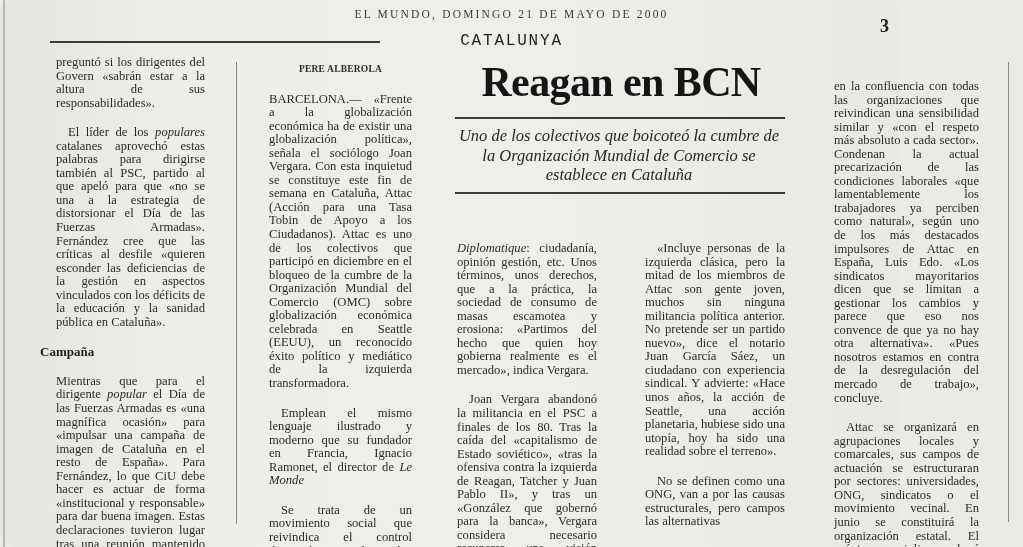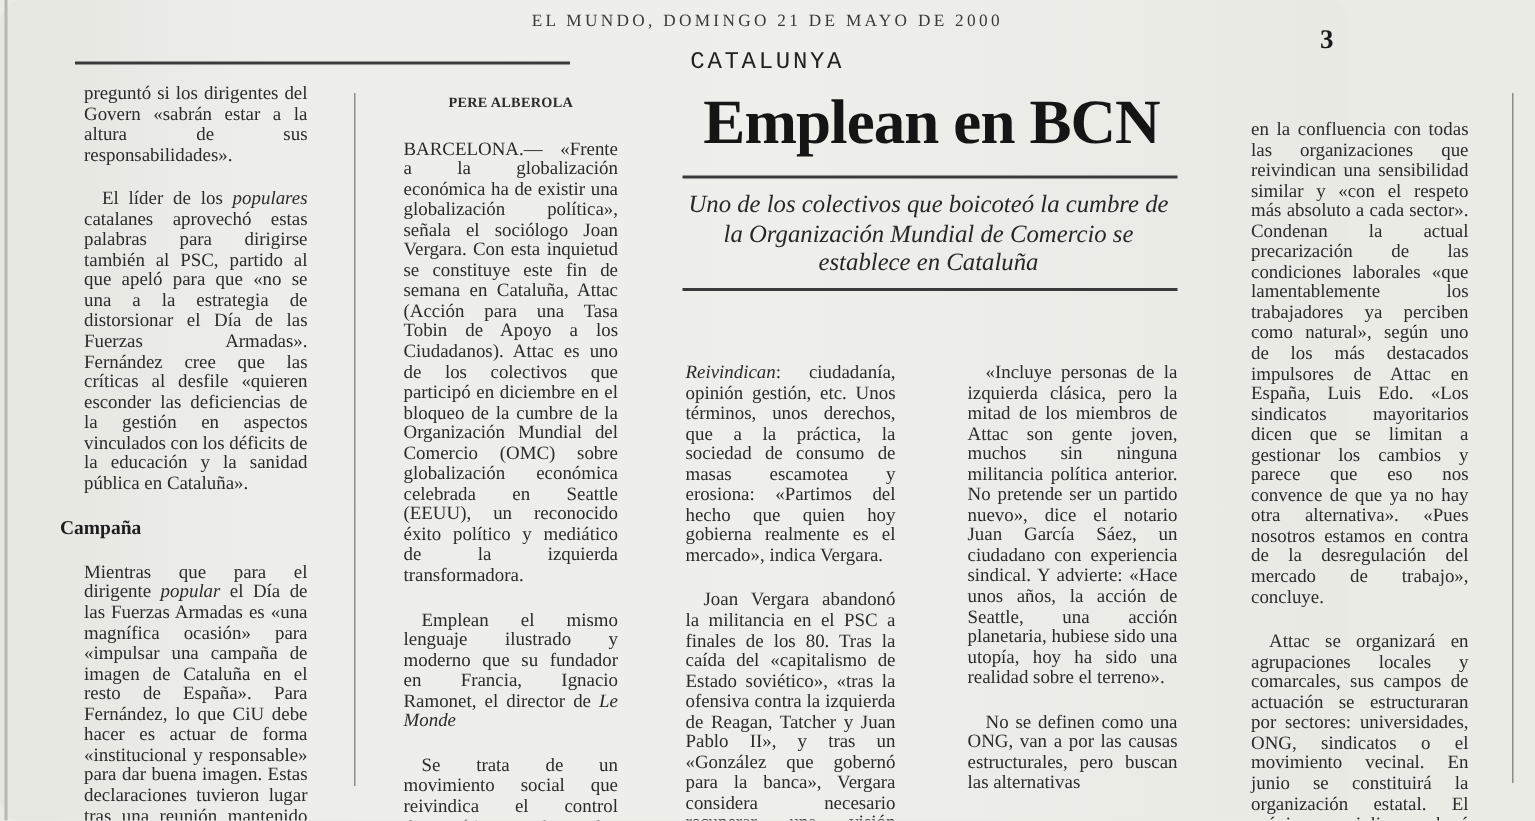--- a/index.html
+++ b/index.html
@@ -72,37 +72,37 @@
   <div class="hrule" style="left:455px; top:192px; width:330px; height:1.5px;"></div>
   <div class="vrule" style="left:1008px; top:62px; height:460px;"></div>
 
   <div class="col" style="left:40px; top:40px; width:181px;">
     <p class="noindent">preguntó si los dirigentes del Govern «sabrán estar a la altura de sus responsabilidades».</p>
     <p><span>El líder de los </span><em>populares</em><span> catalanes aprovechó estas palabras para dirigirse también al PSC, partido al que apeló para que «no se una a la estrategia de distorsionar el Día de las Fuerzas Armadas». Fernández cree que las críticas al desfile «quieren esconder las deficiencias de la gestión en aspectos vinculados con los déficits de la educación y la sanidad pública en Cataluña».</span></p>
     <p class="subhead">Campaña</p>
     <p class="noindent"><span>Mientras que para el dirigente </span><em>popular</em><span> el Día de las Fuerzas Armadas es «una magnífica ocasión» para «impulsar una campaña de imagen de Cataluña en el resto de España». Para Fernández, lo que CiU debe hacer es actuar de forma «institucional y responsable» para dar buena imagen. Estas declaraciones tuvieron lugar tras una reunión mantenido con el presidente de la Xunta de Galicia y también dirigente del PP, Manuel Fraga, quien se mostró «indignado» por las críticas que se han sucedido ante el desfile militar, «al igual que lo están la mayoría de catalanes y españoles».</span></p>
   </div>
 
-  <div class="headline">Emplean en BCN</div>
+  <div class="headline">Reagan en BCN</div>
   <div class="deck">Uno de los colectivos que boicoteó la cumbre de la Organización Mundial de Comercio se establece en Cataluña</div>
 
   <div class="col" style="left:253px; top:63px; width:175px;">
     <div class="byline">PERE ALBEROLA</div>
     <p class="noindent">BARCELONA.— «Frente a la globalización económica ha de existir una globalización política», señala el sociólogo Joan Vergara. Con esta inquietud se constituye este fin de semana en Cataluña, Attac (Acción para una Tasa Tobin de Apoyo a los Ciudadanos). Attac es uno de los colectivos que participó en diciembre en el bloqueo de la cumbre de la Organización Mundial del Comercio (OMC) sobre globalización económica celebrada en Seattle (EEUU), un reconocido éxito político y mediático de la izquierda transformadora.</p>
     <p><span>Emplean el mismo lenguaje ilustrado y moderno que su fundador en Francia, Ignacio Ramonet, el director de </span><em>Le Monde</em></p>
     <p>Se trata de un movimiento social que reivindica el control democrático de los mercados y sus instituciones por parte de los ciudadanos, en una sociedad global. Reivindican la aplicación del impuesto conocido como Tasa Tobin, destinado a gravar las transacciones especulativas en el mercado de divisas, o la desaparición de los paraísos fiscales.</p>
   </div>
 
   <div class="col" style="left:441px; top:226px; width:172px;">
-    <p class="noindent"><em>Reivindican</em><span>: ciudadanía, opinión gestión, etc. Unos términos, unos derechos, que a la práctica, la sociedad de consumo de masas escamotea y erosiona: «Partimos del hecho que quien hoy gobierna realmente es el mercado», indica Vergara.</span></p>
+    <p class="noindent"><em>Diplomatique</em><span>: ciudadanía, opinión gestión, etc. Unos términos, unos derechos, que a la práctica, la sociedad de consumo de masas escamotea y erosiona: «Partimos del hecho que quien hoy gobierna realmente es el mercado», indica Vergara.</span></p>
     <p>Joan Vergara abandonó la militancia en el PSC a finales de los 80. Tras la caída del «capitalismo de Estado soviético», «tras la ofensiva contra la izquierda de Reagan, Tatcher y Juan Pablo II», y tras un «González que gobernó para la banca», Vergara considera necesario recuperar una visión global. A pesar de todo, «gran parte de la izquierda todavía piensa en términos de Estado». Pero en la joven resistencia global al neoliberalismo, tam-</p>
   </div>
 
   <div class="col" style="left:629px; top:226px; width:172px;">
     <p>«Incluye personas de la izquierda clásica, pero la mitad de los miembros de Attac son gente joven, muchos sin ninguna militancia política anterior. No pretende ser un partido nuevo», dice el notario Juan García Sáez, un ciudadano con experiencia sindical. Y advierte: «Hace unos años, la acción de Seattle, una acción planetaria, hubiese sido una utopía, hoy ha sido una realidad sobre el terreno».</p>
-    <p>No se definen como una ONG, van a por las causas estructurales, pero buscan las alternativas</p>
+    <p>No se definen como una ONG, van a por las causas estructurales, pero campos las alternativas</p>
   </div>
 
   <div class="col" style="left:818px; top:64px; width:177px;">
     <p class="noindent">en la confluencia con todas las organizaciones que reivindican una sensibilidad similar y «con el respeto más absoluto a cada sector». Condenan la actual precarización de las condiciones laborales «que lamentablemente los trabajadores ya perciben como natural», según uno de los más destacados impulsores de Attac en España, Luis Edo. «Los sindicatos mayoritarios dicen que se limitan a gestionar los cambios y parece que eso nos convence de que ya no hay otra alternativa». «Pues nosotros estamos en contra de la desregulación del mercado de trabajo», concluye.</p>
     <p>Attac se organizará en agrupaciones locales y comarcales, sus campos de actuación se estructuraran por sectores: universidades, ONG, sindicatos o el movimiento vecinal. En junio se constituirá la organización estatal. El próximo julio, hará oficialmente dos años de su nacimiento en Francia. Obtuvo el apoyo de gran parte de los movimientos sociales más activos en la lucha contra el neoliberalismo y el pensamiento único. Se expandió por Europa y desde el pasado año, tiene implantación en diversos países de América Latina.</p>
   </div>
 </div>
 
 </body></html>

